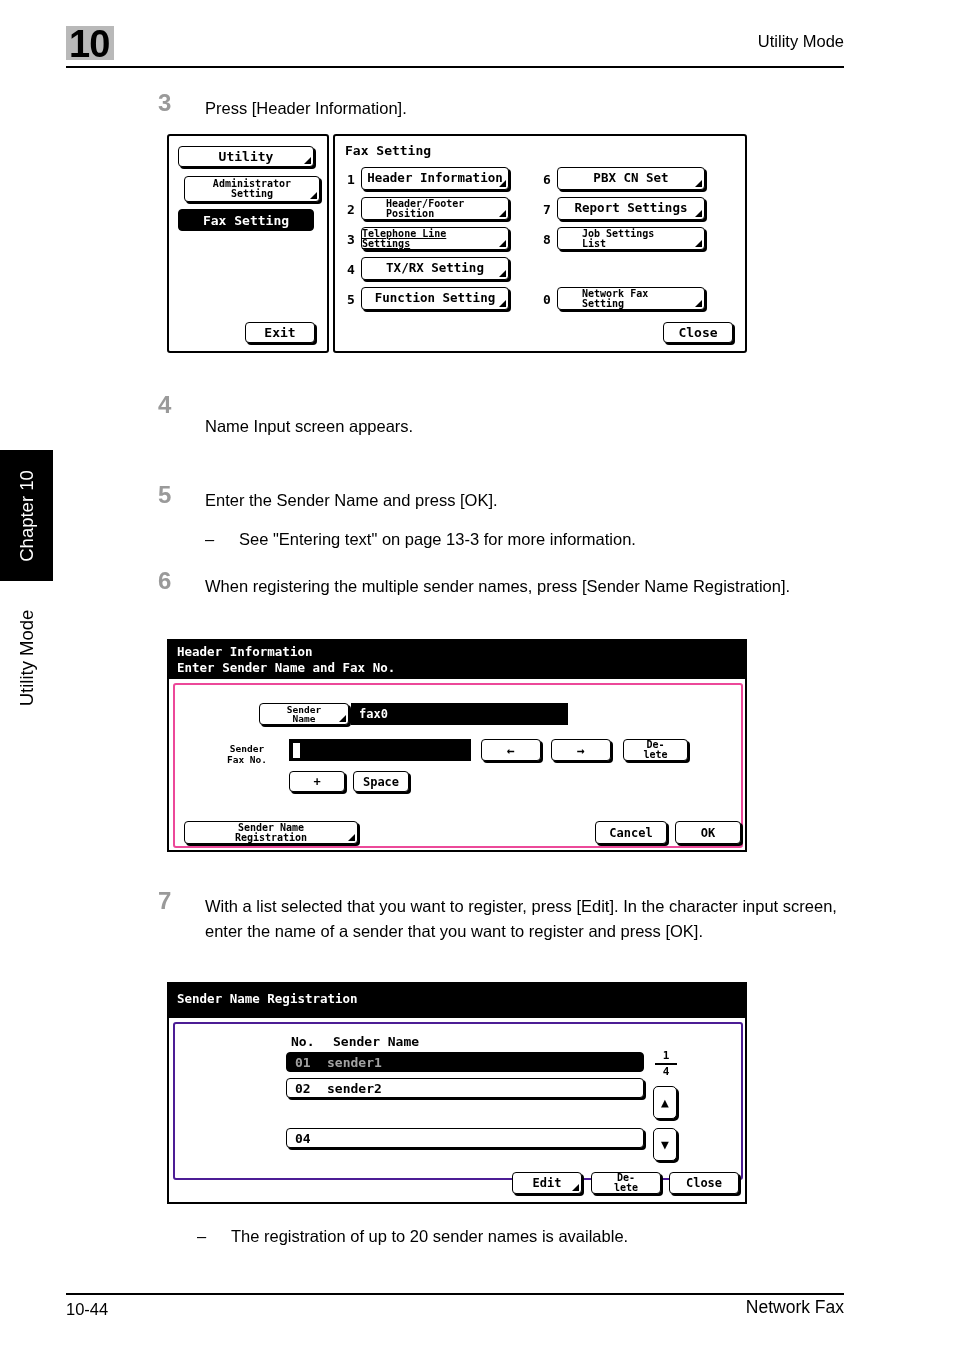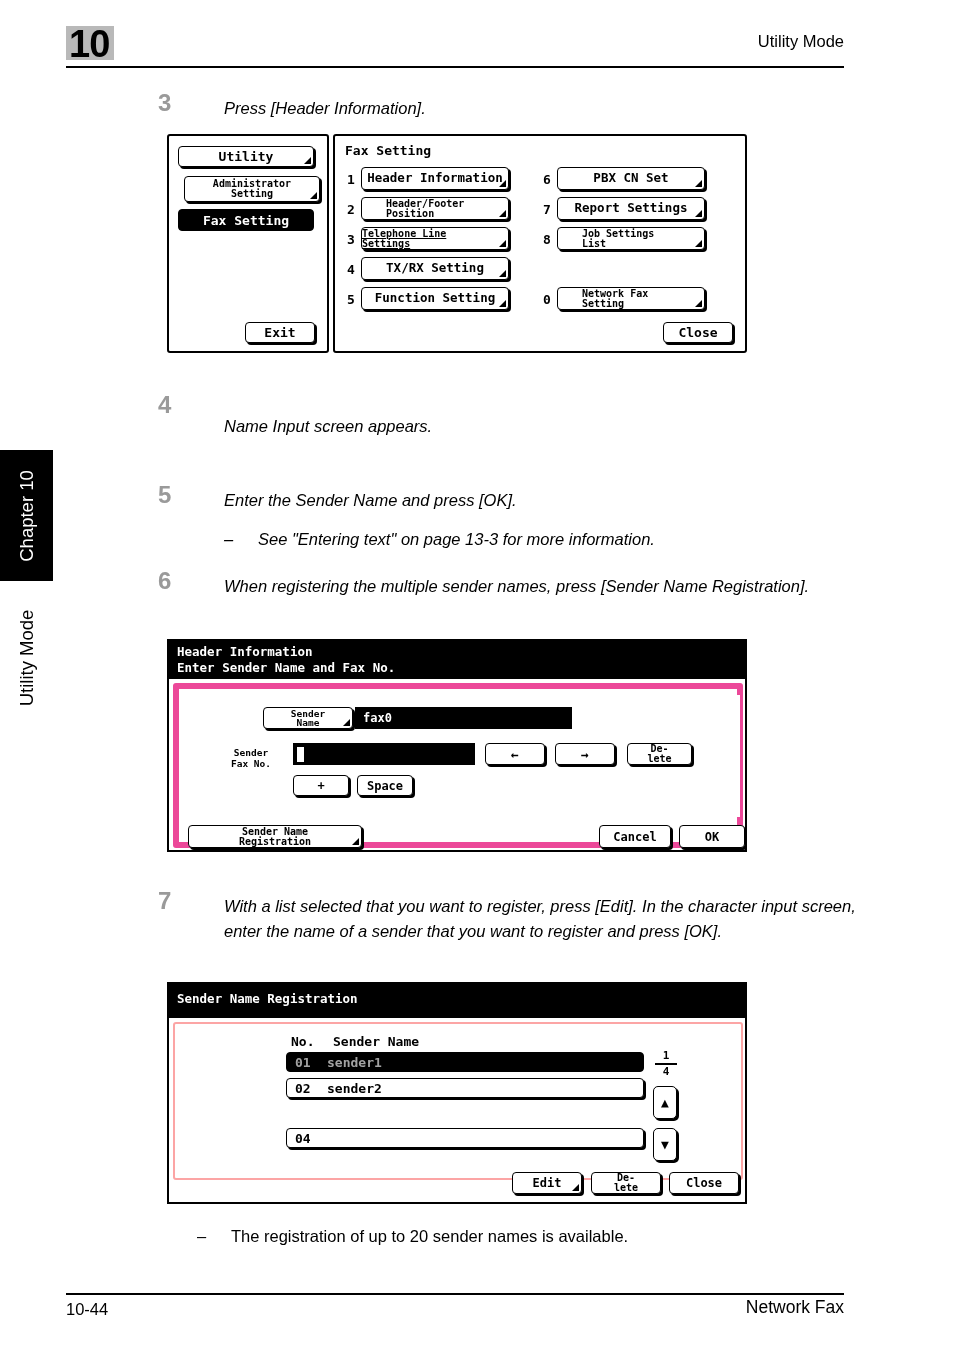--- a/index.html
+++ b/index.html
@@ -86,23 +86,22 @@
   .step-num {
     position: absolute;
     left: 0; top: -6px;
     width: 30px;
     font-size: 24px;
     font-weight: bold;
     color: #9a9a9a;
     text-align: left;
   }
   .step-body {
-    margin-left: 66px;
+    margin-left: 47px;
     width: 648px;
-    font-style: italic;
   }
   .step-body p { margin: 0 0 0 0; }
   .step-body p.gap { margin-top: 16px; }
   .dash-item {
     margin-top: 14px;
     position: relative;
     padding-left: 34px;
   }
   .dash-item .dash {
     position: absolute;
@@ -248,21 +247,21 @@
     padding: 3px 0 0 8px;
     font-family: "DejaVu Sans Mono", monospace;
     font-weight: bold;
     font-size: 12.5px;
     line-height: 16px;
   }
   #panel-header-info .body {
     position: absolute;
     left: 4px; top: 42px;
     width: 570px; height: 165px;
-    border: 6px solid #ec4899;
+    border: 2px solid #ec4899;
     border-radius: 3px;
     background: #fff;
   }
   #panel-header-info .inner-hatch {
     position: absolute;
     left: 6px; top: 6px;
     width: 555px; height: 122px;
   }
 
   
@@ -279,21 +278,21 @@
     color: #fff;
     padding: 7px 0 0 8px;
     font-family: "DejaVu Sans Mono", monospace;
     font-weight: bold;
     font-size: 12.5px;
   }
   #panel-sender-reg .body {
     position: absolute;
     left: 4px; top: 38px;
     width: 570px; height: 158px;
-    border: 2px solid #fca5a5;
+    border: 2px solid #4c1d95;
     border-radius: 3px;
     background: #fff;
   }
   #panel-sender-reg .inner-hatch {
     position: absolute;
     left: 6px; top: 6px;
     width: 556px; height: 136px;
   }
   .list-hdr {
     position: absolute;

